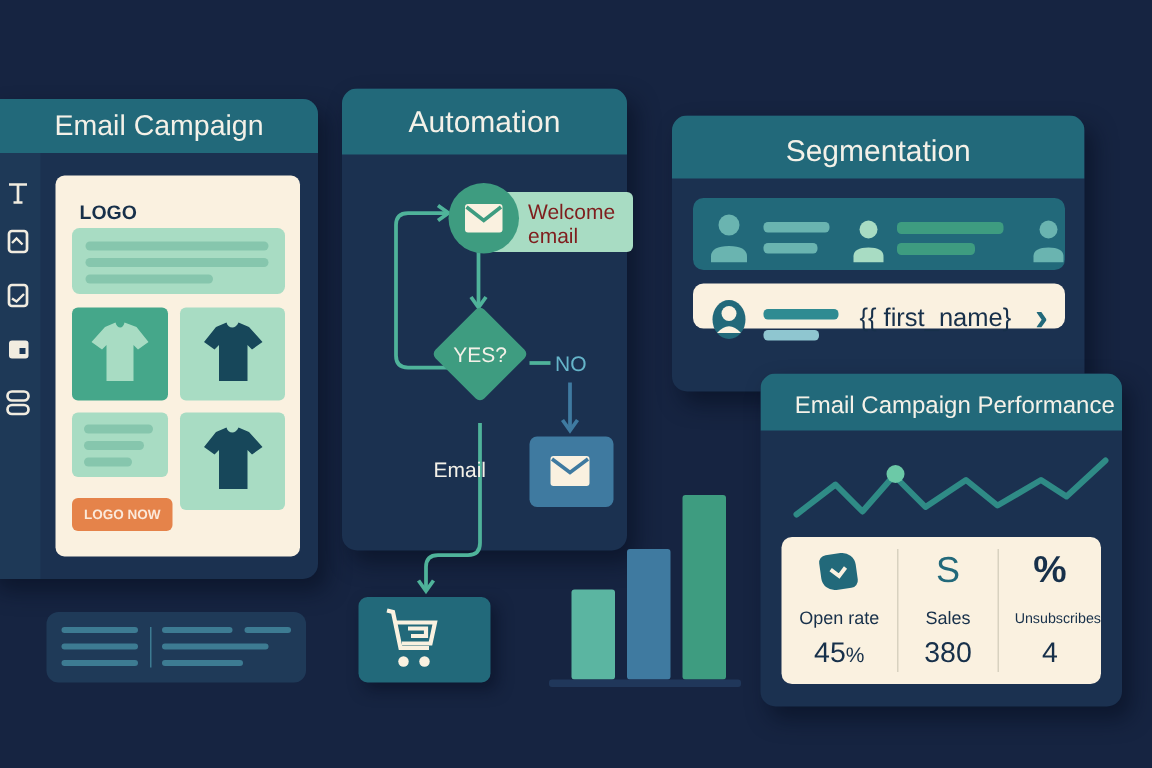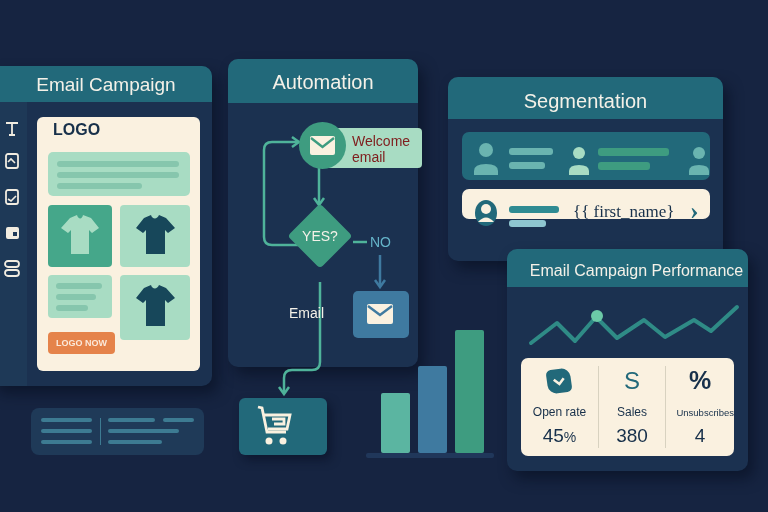--- a/index.html
+++ b/index.html
@@ -62,21 +62,21 @@
     </div>
     <div class="abs" style="left:13px; top:157px; width:18px; height:20px;">
       <svg width="18" height="20" viewBox="0 0 18 20">
           <rect x="2" y="2" width="14" height="6" rx="3" stroke="#f1ece0" stroke-width="1.8" fill="none"></rect>
           <rect x="2" y="11" width="14" height="6" rx="3" stroke="#f1ece0" stroke-width="1.8" fill="none"></rect>
         </svg>
     </div>
   </div>
 
   <div class="abs cream" style="left:47px; top:51px; width:163px; height:254px; border-radius:6px;">
-    <div class="abs" style="left:16px; top:4px; font-size:16px; font-weight:bold; color:#17304a;">LOGO</div>
+    <div class="abs" style="left:16px; top:17px; font-size:13px; font-weight:bold; color:#17304a;">LOGO</div>
     <div class="abs" style="left:11px; top:35px; width:142px; height:44px; background:#a8dcc3; border-radius:5px;">
       <div class="bar-line" style="left:9px; top:9px; width:122px; background:#86c6ad;"></div>
       <div class="bar-line" style="left:9px; top:20px; width:122px; background:#86c6ad;"></div>
       <div class="bar-line" style="left:9px; top:31px; width:85px; background:#86c6ad;"></div>
     </div>
     <div class="abs" style="left:11px; top:88px; width:64px; height:62px; background:#45a78a; border-radius:4px;">
       <svg width="64" height="62" viewBox="0 0 64 62">
           <path d="M22 13l7-3c1 4 5 5 6 0l8 3 8 10-7 5-3-3v24H23V25l-3 3-7-5z" fill="#a8dcc3"></path>
         </svg>
     </div>
@@ -177,21 +177,21 @@
         <circle cx="12" cy="10" r="6" fill="#a8dcc3"></circle>
         <path d="M2 32v-4q0-6 10-6t10 6v4z" fill="#a8dcc3"></path>
       </svg>
     <div class="bar-line" style="left:136px; top:16px; width:71px; height:8px; background:#3e9c80;"></div>
     <div class="bar-line" style="left:136px; top:30px; width:52px; height:8px; background:#3e9c80;"></div>
     <svg class="abs" style="left:225px; top:11px;" width="24" height="32" viewBox="0 0 24 32">
         <circle cx="12" cy="10" r="6" fill="#6ab4b0"></circle>
         <path d="M2 32v-4q0-6 10-6t10 6v4z" fill="#6ab4b0"></path>
       </svg>
   </div>
-  <div class="abs cream" style="left:14px; top:112px; width:248px; height:30px; border-radius:7px;font-family:Liberation Serif, serif;">
+  <div class="abs cream" style="left:14px; top:112px; width:248px; height:30px; border-radius:7px;">
     <svg class="abs" style="left:12px; top:10px;" width="24" height="28" viewBox="0 0 24 28">
       <ellipse cx="12" cy="14" rx="11" ry="13" fill="#22697a"></ellipse>
         <circle cx="12" cy="10" r="5" fill="#faf1e0"></circle>
         <path d="M4 23q8-9 16 0" fill="#faf1e0"></path>
     </svg>
     <div class="bar-line" style="left:47px; top:17px; width:50px; height:7px; background:#2f8b92;"></div>
     <div class="bar-line" style="left:47px; top:31px; width:37px; height:7px; background:#8fc6d0;"></div>
     <div class="abs" style="left:111px; top:13px; font-size:17px; color:#17304a;">{{ first_name}</div>
     <div class="abs" style="left:228px; top:7px; font-size:26px; font-weight:bold; color:#22697a;">›</div>
   </div>

